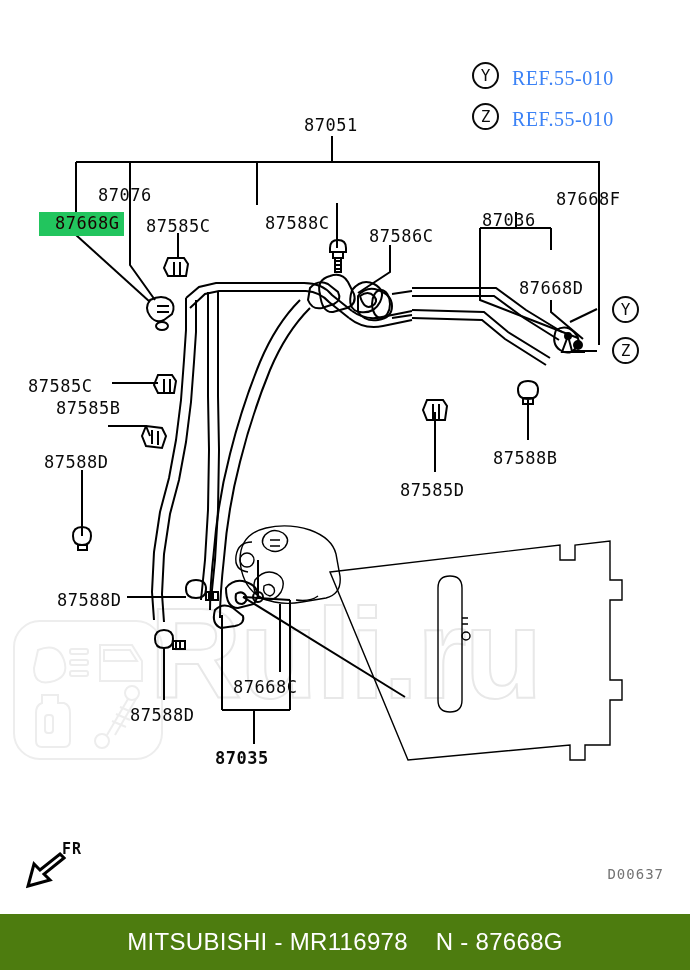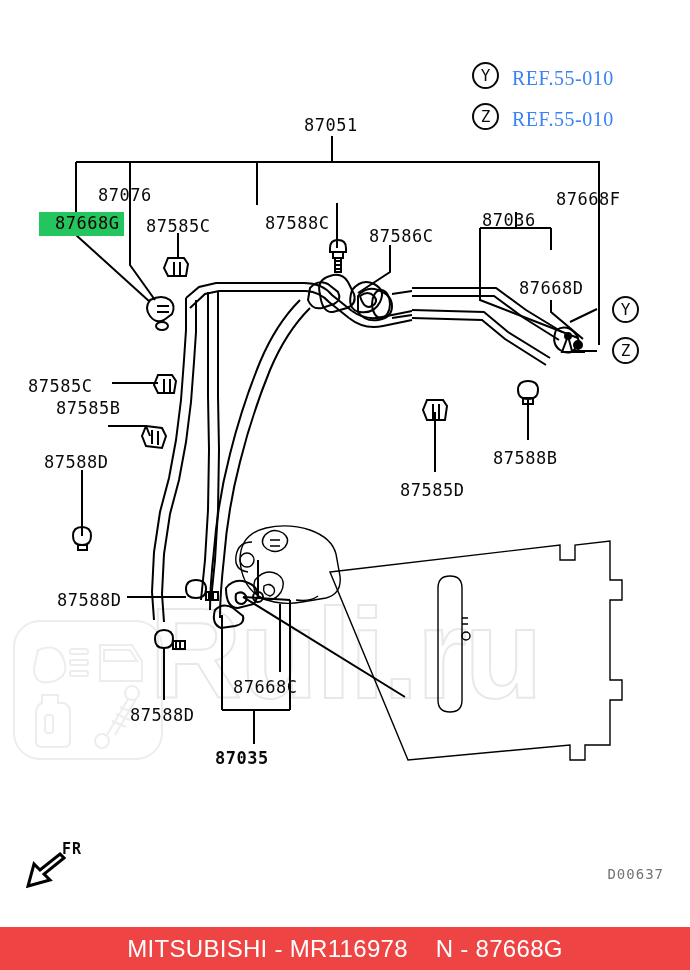--- a/index.html
+++ b/index.html
@@ -105,22 +105,22 @@
     letter-spacing: 1px;
     color: #737373;
   }
 
   
   #footer-bar {
     position: absolute;
     left: 0;
     bottom: 0;
     width: 690px;
-    height: 43px;
-    background: #ef4444;
+    height: 56px;
+    background: #4d7c0f;
     display: flex;
     align-items: center;
     justify-content: center;
   }
   #footer-text {
     color: #ffffff;
     font-family: "Liberation Sans", sans-serif;
     font-size: 24px;
     letter-spacing: 0.3px;
     white-space: pre;

